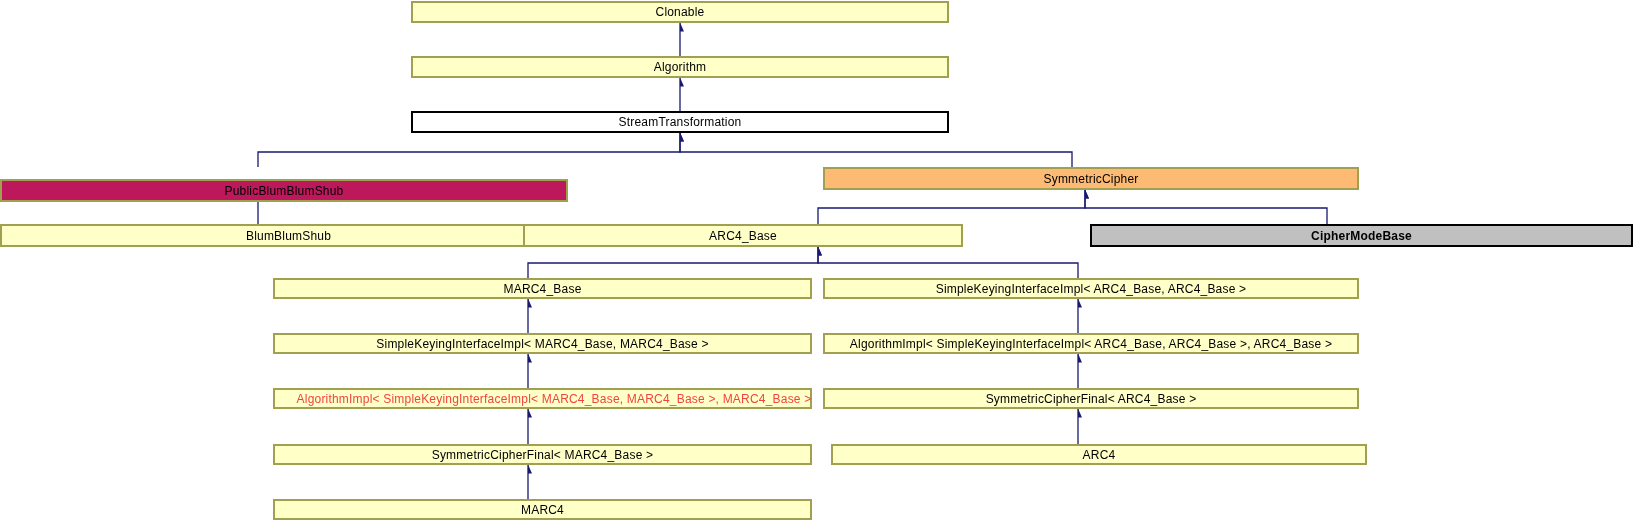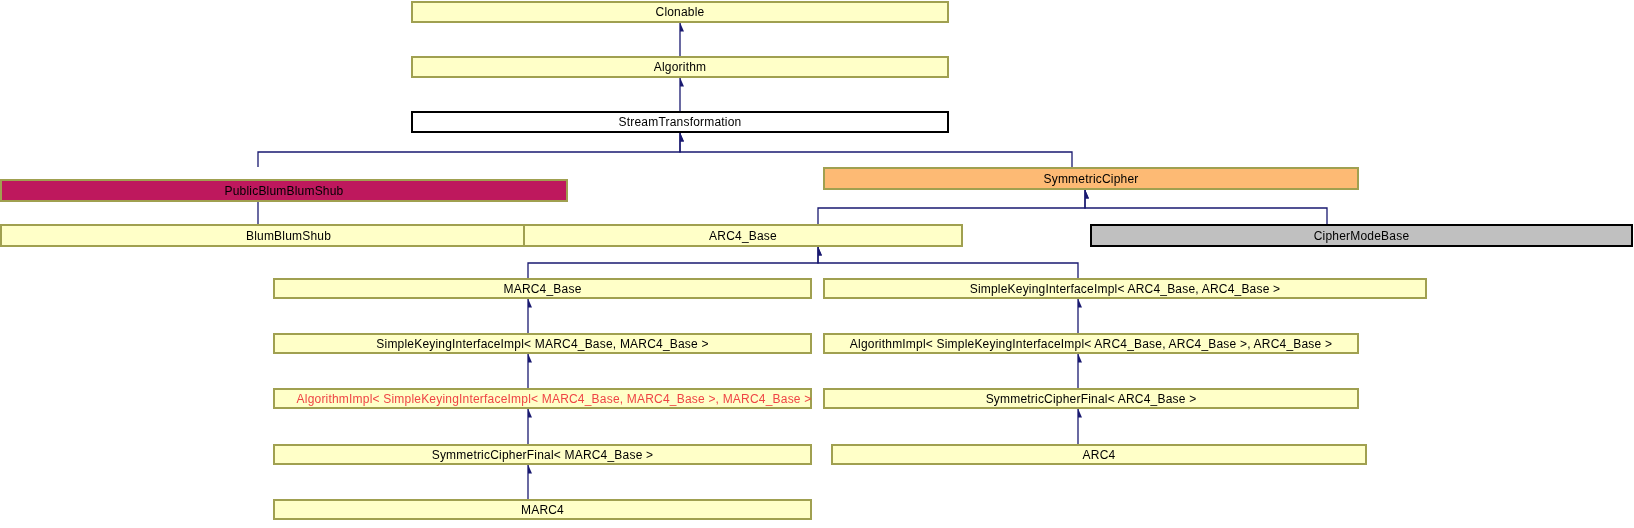--- a/index.html
+++ b/index.html
@@ -67,23 +67,23 @@
   </svg>
 
   <div id="nodes">
       <div class="node link" style="left: 411px; top: 1px; width: 538px; height: 22px; background: rgb(255, 255, 200); border: 2px solid rgb(160, 160, 80); color: rgb(0, 0, 0);">Clonable</div>
       <div class="node link" style="left: 411px; top: 56px; width: 538px; height: 22px; background: rgb(255, 255, 200); border: 2px solid rgb(160, 160, 80); color: rgb(0, 0, 0);">Algorithm</div>
       <div class="node" style="left: 411px; top: 111px; width: 538px; height: 22px; background: rgb(255, 255, 255); border: 2px solid rgb(0, 0, 0); color: rgb(0, 0, 0);">StreamTransformation</div>
       <div class="node link" style="left: 0px; top: 167px; width: 568px; height: 23px; background: #be185d; border: 2px solid rgb(160, 160, 80); color: rgb(0, 0, 0); margin-top: 12px;">PublicBlumBlumShub</div>
       <div class="node link" style="left: 823px; top: 167px; width: 536px; height: 23px; background: #fdba74; border: 2px solid rgb(160, 160, 80); color: rgb(0, 0, 0);">SymmetricCipher</div>
       <div class="node link" style="left: 0px; top: 224px; width: 577px; height: 23px; background: rgb(255, 255, 200); border: 2px solid rgb(160, 160, 80); color: rgb(0, 0, 0);">BlumBlumShub</div>
       <div class="node link" style="left: 523px; top: 224px; width: 440px; height: 23px; background: rgb(255, 255, 200); border: 2px solid rgb(160, 160, 80); color: rgb(0, 0, 0);">ARC4_Base</div>
-      <div class="node" style="left: 1090px; top: 224px; width: 543px; height: 23px; background: rgb(192, 192, 192); border: 2px solid rgb(0, 0, 0); color: rgb(0, 0, 0);">CipherModeBase</div>
+      <div class="node" style="left: 1090px; top: 224px; width: 543px; height: 23px; background: rgb(192, 192, 192); border: 2px solid rgb(0, 0, 0); color: rgb(0, 0, 0); font-weight: bold;">CipherModeBase</div>
       <div class="node link" style="left: 273px; top: 278px; width: 539px; height: 21px; background: rgb(255, 255, 200); border: 2px solid rgb(160, 160, 80); color: rgb(0, 0, 0);">MARC4_Base</div>
-      <div class="node link" style="left: 823px; top: 278px; width: 604px; height: 21px; background: rgb(255, 255, 200); border: 2px solid rgb(160, 160, 80); color: rgb(0, 0, 0);">SimpleKeyingInterfaceImpl&lt; ARC4_Base, ARC4_Base &gt;</div>
+      <div class="node link" style="left: 823px; top: 278px; width: 536px; height: 21px; background: rgb(255, 255, 200); border: 2px solid rgb(160, 160, 80); color: rgb(0, 0, 0);">SimpleKeyingInterfaceImpl&lt; ARC4_Base, ARC4_Base &gt;</div>
       <div class="node link" style="left: 273px; top: 333px; width: 539px; height: 21px; background: rgb(255, 255, 200); border: 2px solid rgb(160, 160, 80); color: rgb(0, 0, 0); text-align: center;">SimpleKeyingInterfaceImpl&lt; MARC4_Base, MARC4_Base &gt;</div>
       <div class="node link" style="left: 823px; top: 333px; width: 536px; height: 21px; background: rgb(255, 255, 200); border: 2px solid rgb(160, 160, 80); color: rgb(0, 0, 0);">AlgorithmImpl&lt; SimpleKeyingInterfaceImpl&lt; ARC4_Base, ARC4_Base &gt;, ARC4_Base &gt;</div>
       <div class="node link" style="left: 273px; top: 388px; width: 539px; height: 21px; background: rgb(255, 255, 200); border: 2px solid rgb(160, 160, 80); color: #ef4444; padding-left: 23px;">AlgorithmImpl&lt; SimpleKeyingInterfaceImpl&lt; MARC4_Base, MARC4_Base &gt;, MARC4_Base &gt;</div>
       <div class="node link" style="left: 823px; top: 388px; width: 536px; height: 21px; background: rgb(255, 255, 200); border: 2px solid rgb(160, 160, 80); color: rgb(0, 0, 0);">SymmetricCipherFinal&lt; ARC4_Base &gt;</div>
       <div class="node link" style="left: 273px; top: 444px; width: 539px; height: 21px; background: rgb(255, 255, 200); border: 2px solid rgb(160, 160, 80); color: rgb(0, 0, 0);">SymmetricCipherFinal&lt; MARC4_Base &gt;</div>
       <div class="node link" style="left: 823px; top: 444px; width: 536px; height: 21px; background: rgb(255, 255, 200); border: 2px solid rgb(160, 160, 80); color: rgb(0, 0, 0); margin-left: 8px;">ARC4</div>
       <div class="node link" style="left: 273px; top: 499px; width: 539px; height: 21px; background: rgb(255, 255, 200); border: 2px solid rgb(160, 160, 80); color: rgb(0, 0, 0);">MARC4</div>
     </div>
 </div>
 

